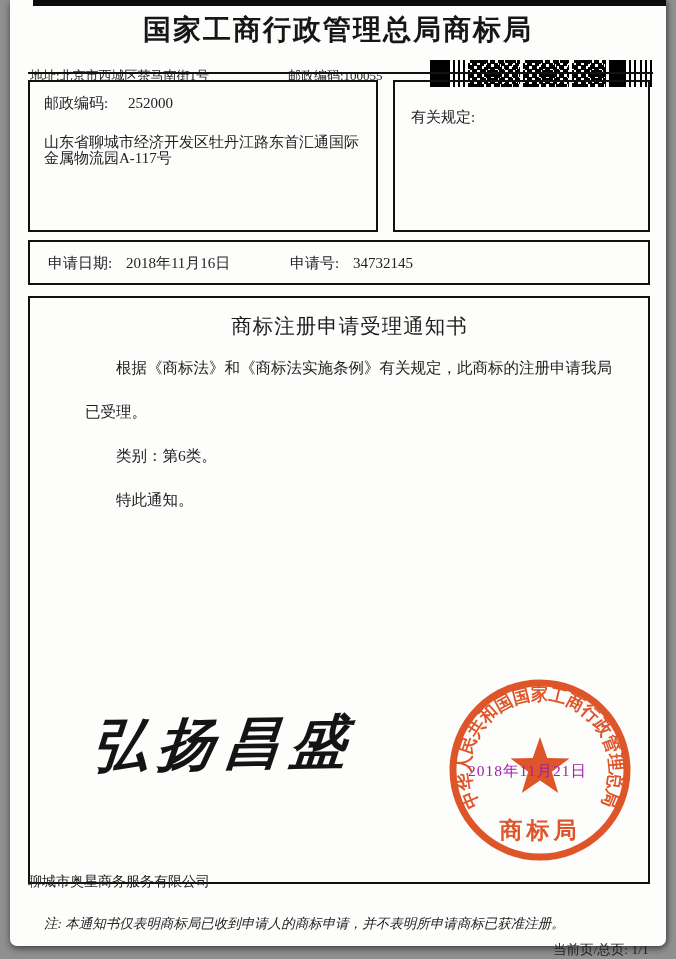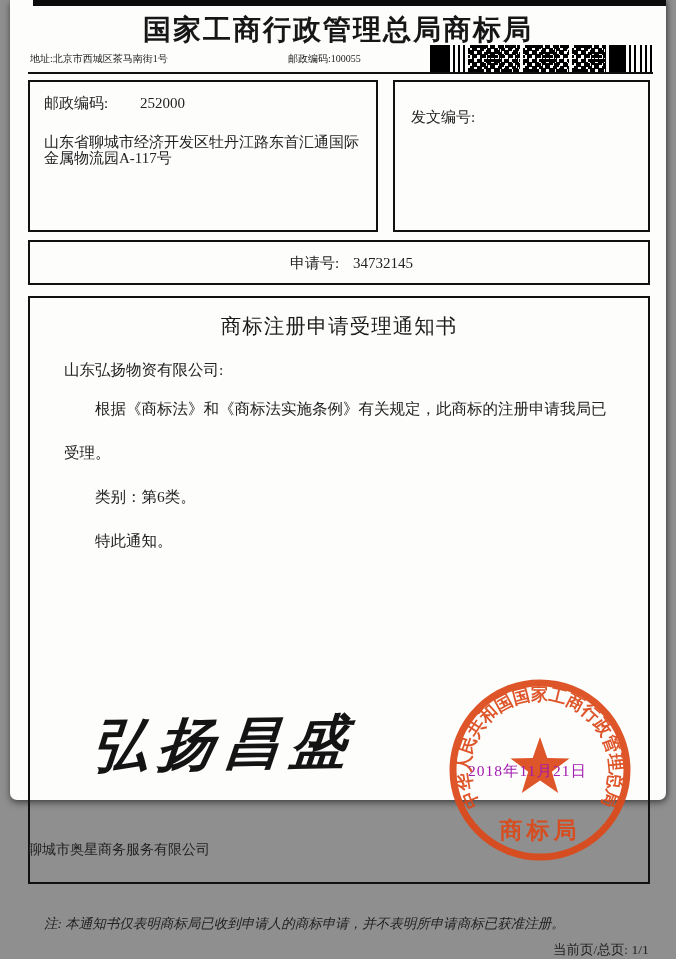--- a/index.html
+++ b/index.html
@@ -6,33 +6,33 @@
   html,body { width:676px; height:959px; }
   body {
     position:relative;
     background:#8f8f8f;
     font-family:"Liberation Serif","DejaVu Serif",serif;
     color:#222;
     overflow:hidden;
   }
   .page {
     position:absolute; left:10px; top:0;
-    width:656px; height:800px;
+    width:656px; height:946px;
     background:#fdfdfc;
     border-radius:0 0 7px 7px;
     box-shadow:0 3px 7px rgba(0,0,0,.45), 2px 0 4px rgba(0,0,0,.25);
   }
   .top-strip { position:absolute; left:23px; top:0; right:0; height:6px; background:#0c0c0c; }
 
   .header-title {
     position:absolute; top:11px; left:0; right:0;
     text-align:center; font-size:28px; font-weight:bold;
     letter-spacing:2px; color:#161616;
   }
-  .addr-row { position:absolute; top:49px; left:0; right:0; height:28px; font-size:10px; }
+  .addr-row { position:absolute; top:64px; left:0; right:0; height:28px; font-size:13px; }
   .addr-left  { position:absolute; left:20px;  top:3px; }
   .addr-post  { position:absolute; left:278px; top:3px; }
 
   .barcode {
     position:absolute; right:14px; top:-4px; height:27px;
     display:flex; align-items:stretch; gap:3px;
   }
   .bc-block { background:#000; }
   .bc-bars {
     background-image:repeating-linear-gradient(90deg,#000 0 2px,transparent 2px 5px);
@@ -48,34 +48,34 @@
     background-position:0 0, 2px 3px;
   }
   .w20{width:20px}.w17{width:17px}.w12{width:12px}.w8{width:8px}
   .w52{width:52px}.w46{width:46px}.w34{width:34px}
 
   .rule { position:absolute; top:72px; left:18px; right:13px; height:2px; background:#111; }
 
   .box { position:absolute; border:2px solid #111; background:transparent; }
   .recipient-box { left:18px; top:80px; width:350px; height:152px; font-size:15px; }
   .rb-post { position:absolute; left:14px; top:12px; }
-  .rb-post .val { margin-left:28px; }
+  .rb-post .val { margin-left:16px; }
   .rb-addr { position:absolute; left:14px; top:52px; right:10px; line-height:16px; }
   .rb-comp { position:absolute; left:14px; top:118px; }
 
   .docno-box { left:383px; top:80px; width:257px; height:152px; font-size:15px; }
   .db-label { position:absolute; left:16px; top:26px; }
   .db-value { position:absolute; left:0; right:0; top:74px; text-align:center; letter-spacing:.5px; }
 
   .app-bar { left:18px; top:240px; width:622px; height:45px; font-size:15px; }
   .ab-date { position:absolute; left:18px; top:12px; }
   .ab-no   { position:absolute; left:260px; top:12px; }
   .ab-date .val, .ab-no .val { margin-left:10px; }
 
-  .notice-box { left:18px; top:296px; width:622px; height:588px; }
+  .notice-box { left:18px; top:296px; width:622px; height:588px;padding-left:21px; }
   .notice-title {
     margin-top:14px; text-align:center;
     font-size:20.5px; letter-spacing:1px; color:#1c1c1c;
   }
   .notice-addressee { margin:20px 0 0 34px; font-size:15.5px; }
   .notice-body { margin:6px 36px 0 34px; font-size:15.5px; line-height:44px; }
   .notice-body p { text-indent:2em; }
 
   .trademark {
     position:absolute; left:62px; top:408px;
@@ -86,21 +86,21 @@
     white-space:nowrap;
   }
 
   .seal { position:absolute; left:415px; top:377px; opacity:.93; }
   .seal-date {
     position:absolute; left:438px; top:463px; width:170px;
     font-size:15.5px; color:#a21caf; letter-spacing:1px; z-index:3;
     white-space:nowrap;
   }
 
-  .agent { position:absolute; left:18px; top:841px; font-size:14px; }
+  .agent { position:absolute; left:18px; top:873px; font-size:14px; }
   .footer-row { position:absolute; left:18px; right:14px; top:915px; font-size:13.5px; }
   .footer-note { position:absolute; left:16px; top:0;font-style:italic; }
   .page-indicator { position:absolute; left:525px; top:0;margin-top:26px; }
 </style>
 </head>
 <body>
 
 <div class="page">
   <div class="top-strip"></div>
 
@@ -125,33 +125,36 @@
 
   <div class="box recipient-box">
     <div class="rb-post">
       <span>邮政编码:</span>
       <span class="val">252000</span>
     </div>
     <div class="rb-addr">山东省聊城市经济开发区牡丹江路东首汇通国际金属物流园A-117号</div>
   </div>
 
   <div class="box docno-box">
-    <div class="db-label">发文编号:</div>
+    <div class="db-label">有关规定:</div>
   </div>
 
   <div class="box app-bar">
+    <div class="ab-date">
+      <span>申请日期:</span>
+      <span class="val">2018年11月16日</span>
+    </div>
     <div class="ab-no">
       <span>申请号:</span>
       <span class="val">34732145</span>
     </div>
   </div>
 
   <div class="box notice-box">
     <div class="notice-title">商标注册申请受理通知书</div>
-    <div class="notice-addressee">山东弘扬物资有限公司:</div>
     <div class="notice-body">
       <p>根据《商标法》和《商标法实施条例》有关规定，此商标的注册申请我局已受理。</p>
       <p>类别：第6类。</p>
       <p>特此通知。</p>
     </div>
 
     <div class="trademark">弘扬昌盛</div>
 
     <svg class="seal" width="190" height="190" viewBox="0 0 190 190">
       <circle cx="95" cy="95" r="87" fill="none" stroke="#dc491a" stroke-width="7"></circle>

